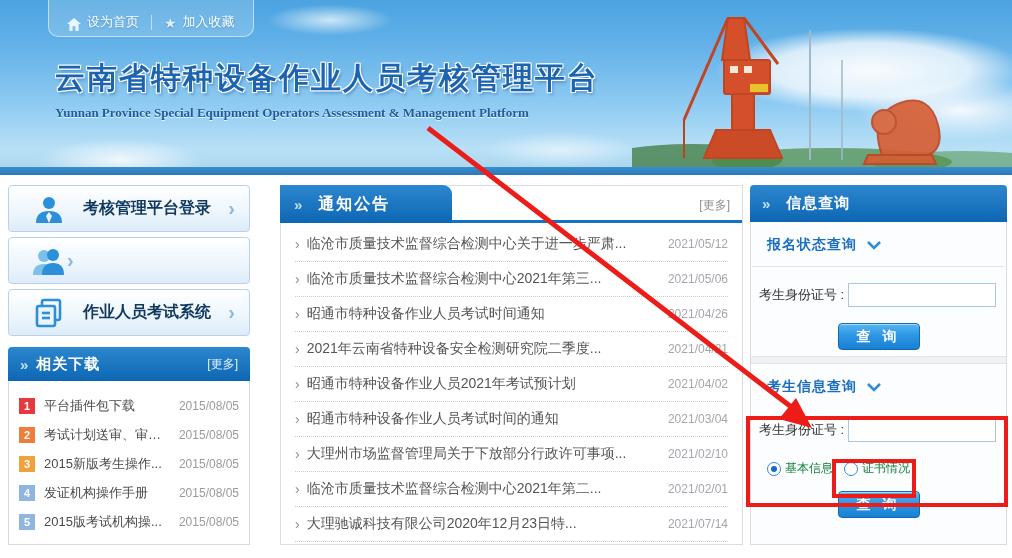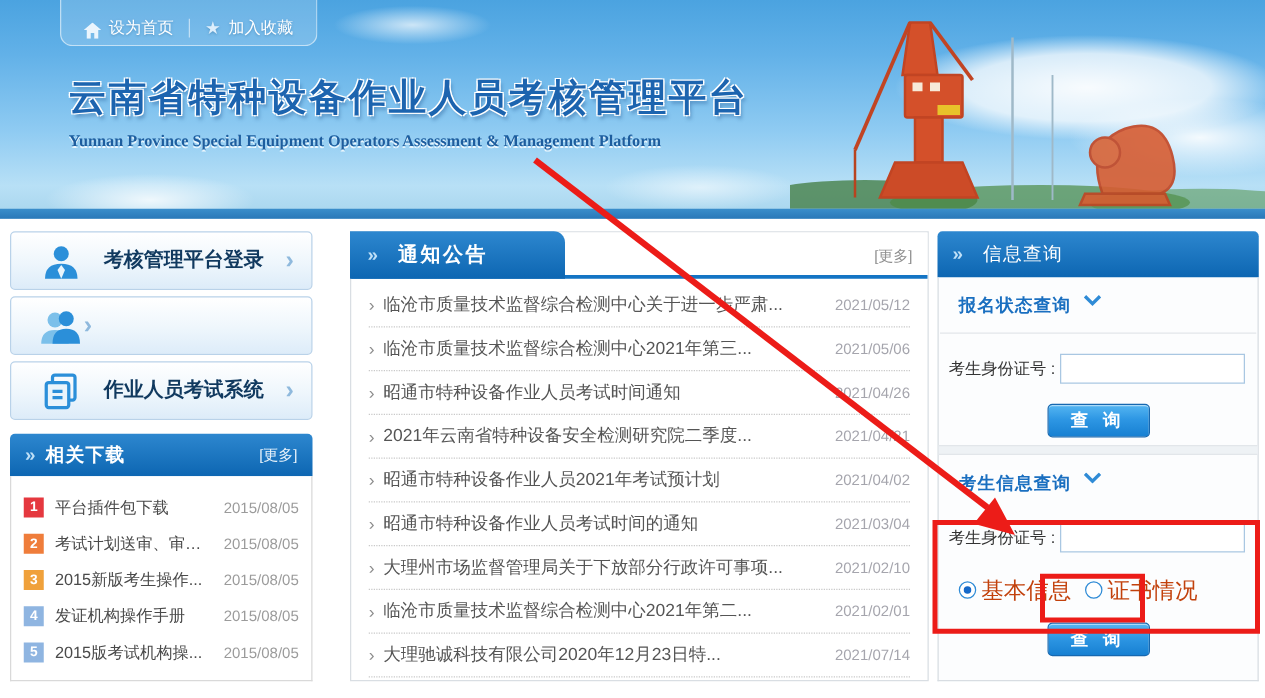--- a/index.html
+++ b/index.html
@@ -64,38 +64,38 @@
   .mid-more { position:absolute; right:12px; top:11px; font-size:12px; color:#8f8f8f; cursor:pointer; }
   .notice-list { padding:4px 14px 0 14px; }
   .notice-row { display:flex; align-items:center; height:35px; border-bottom:1px dotted #c9c9c9; cursor:pointer; }
   .notice-row .bullet { color:#8d8d8d; font-size:14px; margin-right:7px; flex:none; }
   .notice-row .nt { flex:1; font-size:14px; color:#555; white-space:nowrap; overflow:hidden; text-overflow:ellipsis; }
   .notice-row .nd { font-size:12px; color:#a5a5ad; flex:none; }
 
   
   .q-header { height:37px; display:flex; align-items:center; padding:0 12px;
     background:linear-gradient(180deg,#2d87cf,#0d66b2); border-radius:4px 4px 0 0; }
-  .q-header .t { color:#fff; font-size:15px; font-weight:normal; letter-spacing:1px; margin-left:8px; }
+  .q-header .t { color:#fff; font-size:15px; font-weight:bold; letter-spacing:1px; margin-left:8px; }
   .q-body { height:323px; background:#fcfdfe; border:1px solid #d8dde2; border-top:none; }
-  .q-sec-head { display:flex; align-items:flex-start; gap:10px; padding:14px 16px 12px 16px; cursor:pointer; }
+  .q-sec-head { display:flex; align-items:center; gap:10px; padding:14px 16px 12px 16px; cursor:pointer; }
   .q-sec-head .st { color:#1a6fc0; font-size:14px; font-weight:bold; letter-spacing:1px; }
   .q-divider { height:1px; background:#e2e6ea; margin:0 1px; }
   .q-sep-band { height:8px; background:#eef2f5; border-top:1px solid #e2e6ea; border-bottom:1px solid #e2e6ea; }
   .q-form-row { display:flex; align-items:center; padding:16px 10px 6px 8px; }
   .q-label { font-size:13px; color:#333; flex:none; }
   .q-input { width:148px; height:24px; margin-left:4px; border:1px solid #a9c7e2; background:#fff; font-size:13px; padding:0 4px; color:#333; }
   .q-btn-row { display:flex; justify-content:center; padding:10px 0 6px 0; }
   .q-btn { width:82px; height:27px; color:#fff; font-size:14px; font-weight:bold; text-align:center; line-height:25px; letter-spacing:4px;
     background:linear-gradient(180deg,#55b6f2 0%,#2e97e4 45%,#1780d2 100%); border:1px solid #1668b0; border-radius:4px; cursor:pointer;
     box-shadow:inset 0 1px 0 rgba(255,255,255,.5); }
   .radio-row { display:flex; align-items:center; padding:12px 0 0 16px; gap:4px; }
   .radio-item { display:flex; align-items:center; margin-right:7px; cursor:pointer; }
   .radio-circle { width:14px; height:14px; border:1px solid #2f8bd6; border-radius:50%; background:#fff; margin-right:4px; position:relative; flex:none; }
   .radio-circle.checked::after { content:""; position:absolute; left:3px; top:3px; width:6px; height:6px; border-radius:50%; background:#1669c9; }
-  .radio-lbl { font-size:18px; color:#c2410c;font-family:Liberation Serif, serif; }
+  .radio-lbl { font-size:12px; color:#15803d;font-family:Liberation Serif, serif; }
 
   .chev-down { display:inline-block; }
 
   
   .annotation { position:absolute; left:0; top:0; z-index:50; pointer-events:none; }
 </style>
 </head>
 <body>
 
 <div id="stage">

